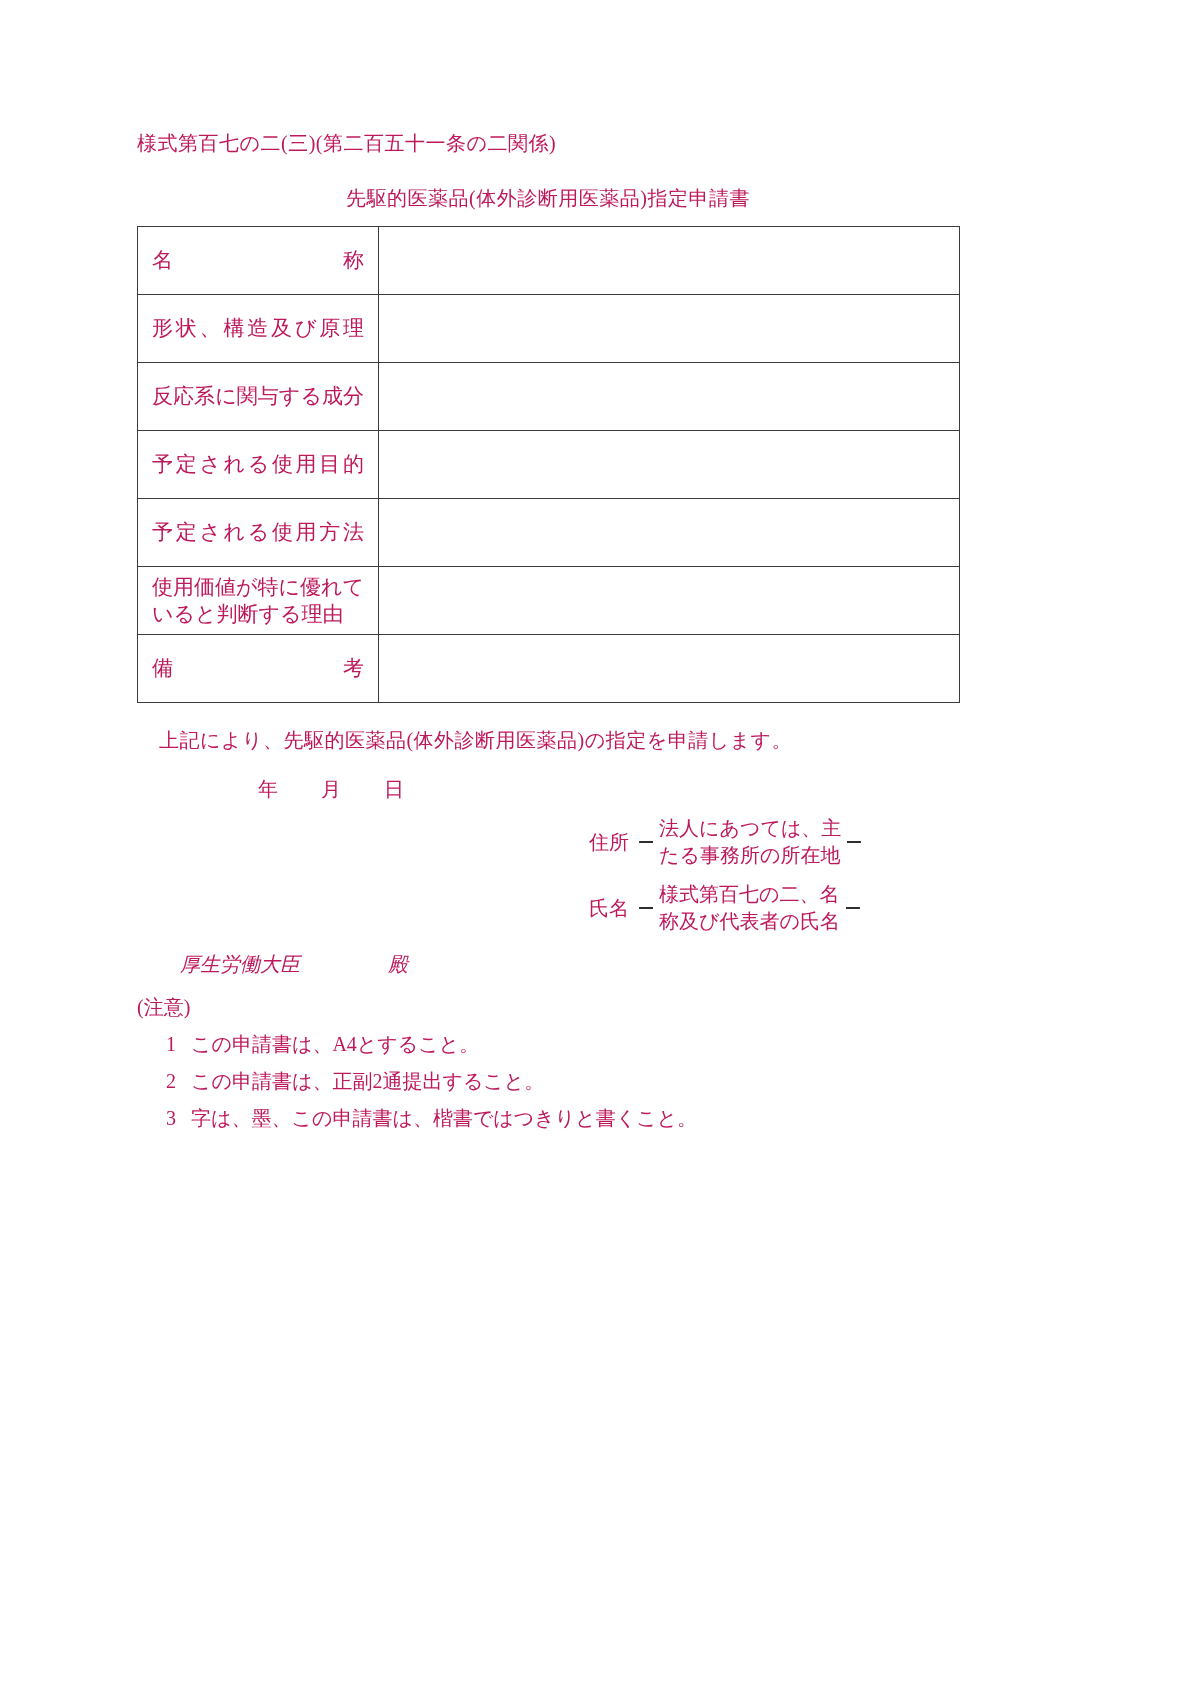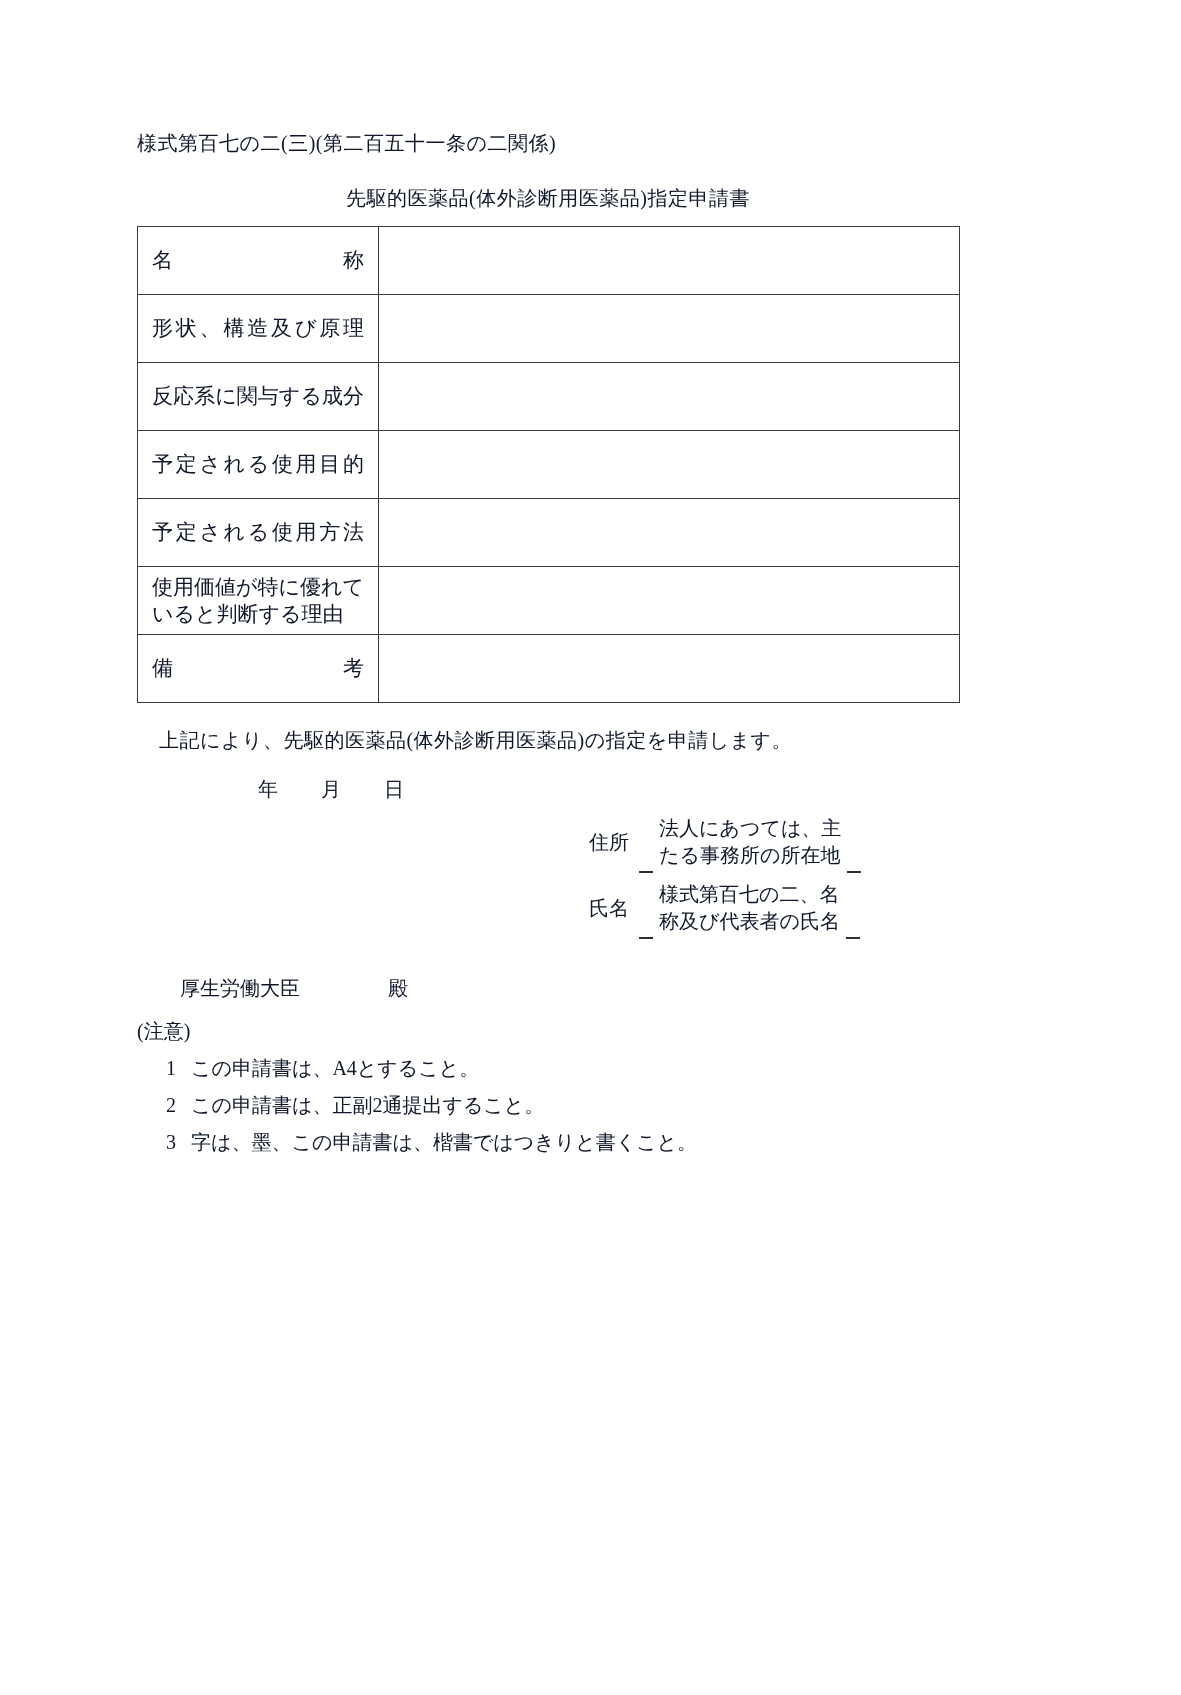--- a/index.html
+++ b/index.html
@@ -3,21 +3,21 @@
 <meta charset="utf-8">
 <style>
   * { margin: 0; padding: 0; box-sizing: border-box; }
   html, body { background: #ffffff; }
   .page {
     position: relative;
     width: 1181px;
     height: 1695px;
     background: #ffffff;
     font-family: "Liberation Serif", "DejaVu Serif", serif;
-    color: #0f172a;
+    color: #be185d;
     font-size: 20px;
     line-height: 1.35;
     overflow: hidden;
   }
   .content {
     position: absolute;
     left: 137px;
     top: 0;
     width: 822px;
   }
@@ -59,37 +59,37 @@
   .submitter {
     margin-top: 8px;
     padding-left: 452px;
   }
   .sub-row {
     display: flex;
     align-items: center;
     margin-top: 4px;
   }
   .sub-label { margin-right: 10px; white-space: nowrap; }
-  .bracket-group { display: flex; align-items: flex-end; }
+  .bracket-group { display: flex; align-items: center; }
   .br-l {
     width: 14px;
     border: 1.5px solid #2e2e2e;
     border-right: none;
     border-radius: 11px 0 0 11px;
     margin-right: 6px;
   }
   .br-r {
     width: 14px;
     border: 1.5px solid #2e2e2e;
     border-left: none;
     border-radius: 0 11px 11px 0;
     margin-left: 6px;
   }
   .br-text { line-height: 27px; padding: 4px 0; }
-  .minister { margin-top: 36px; padding-left: 43px; }
+  .minister { margin-top: 12px; padding-left: 43px; font-style: italic; }
   .minister .dono { margin-left: 88px; }
   .notes { margin-top: 16px; }
   .note-item { display: flex; margin-top: 10px; padding-left: 25px; }
   .note-num { width: 14px; text-align: right; margin-right: 15px; flex: none; }
 </style>
 </head>
 <body>
 
 <div class="page">
   <div class="content">

